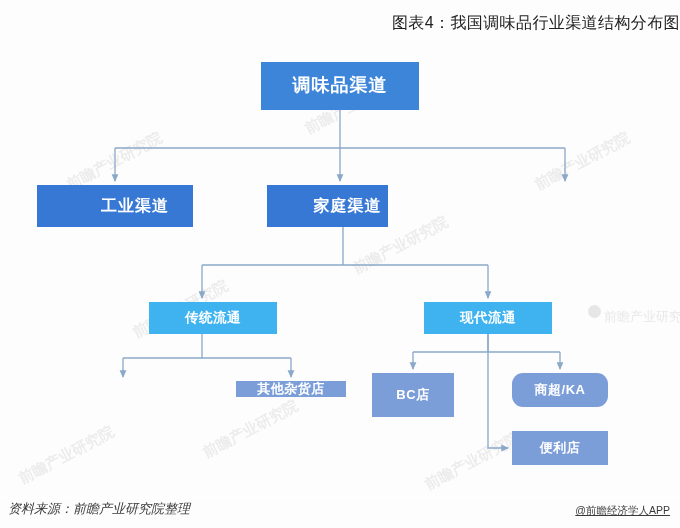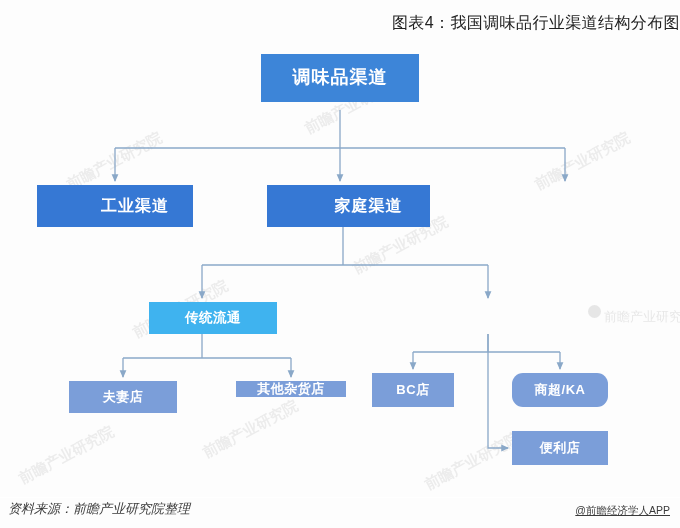--- a/index.html
+++ b/index.html
@@ -178,47 +178,47 @@
 
       <path d="M488,334 L488,352"></path>
       <path d="M413,352 L560,352"></path>
       <path d="M413,352 L413,369" marker-end="url(#arrow)"></path>
       <path d="M560,352 L560,369" marker-end="url(#arrow)"></path>
 
       <path d="M488,334 L488,448 L508,448" marker-end="url(#arrow)"></path>
     </g>
   </svg>
 
-  <div class="node lvl1" style="left:261px; top:54px;  width:158px; height:48px;">
+  <div class="node lvl1" style="left:261px; top:62px;  width:158px; height:48px;">
     <span>调味品渠道</span>
   </div>
 
   <div class="node lvl2" style="left:37px;  top:185px; width:156px; height:42px;">
     <span>工业渠道</span>
   </div>
 
-  <div class="node lvl2" style="left:267px; top:185px; width:163px; height:42px;">
+  <div class="node lvl2" style="left:267px; top:185px; width:121px; height:42px;">
     <span>家庭渠道</span>
   </div>
 
 
   <div class="node lvl3" style="left:138px; top:302px; width:128px; height:32px;margin-left:11px;">
     <span>传统流通</span>
   </div>
 
-
-  <div class="node lvl4" style="left:69px;  top:381px; width:108px; height:32px;">
-    <span>夫妻店</span>
-  </div>
+  <div class="node lvl3" style="left:424px; top:302px; width:128px; height:32px;">
+    <span>现代流通</span>
+  </div>
+
 
   <div class="node lvl4" style="left:236px; top:381px; width:110px; height:16px;">
     <span>其他杂货店</span>
   </div>
 
-  <div class="node lvl4" style="left:372px; top:373px; width:82px;  height:34px;">
+  <div class="node lvl4" style="left:372px; top:373px; width:82px;  height:44px;">
     <span>BC店</span>
   </div>
 
   <div class="node lvl4" style="left:512px; top:373px; width:96px;  height:34px;border-radius:11px;">
     <span>商超/KA</span>
   </div>
 
   <div class="node lvl4" style="left:512px; top:431px; width:96px;  height:34px;">
     <span>便利店</span>
   </div>

